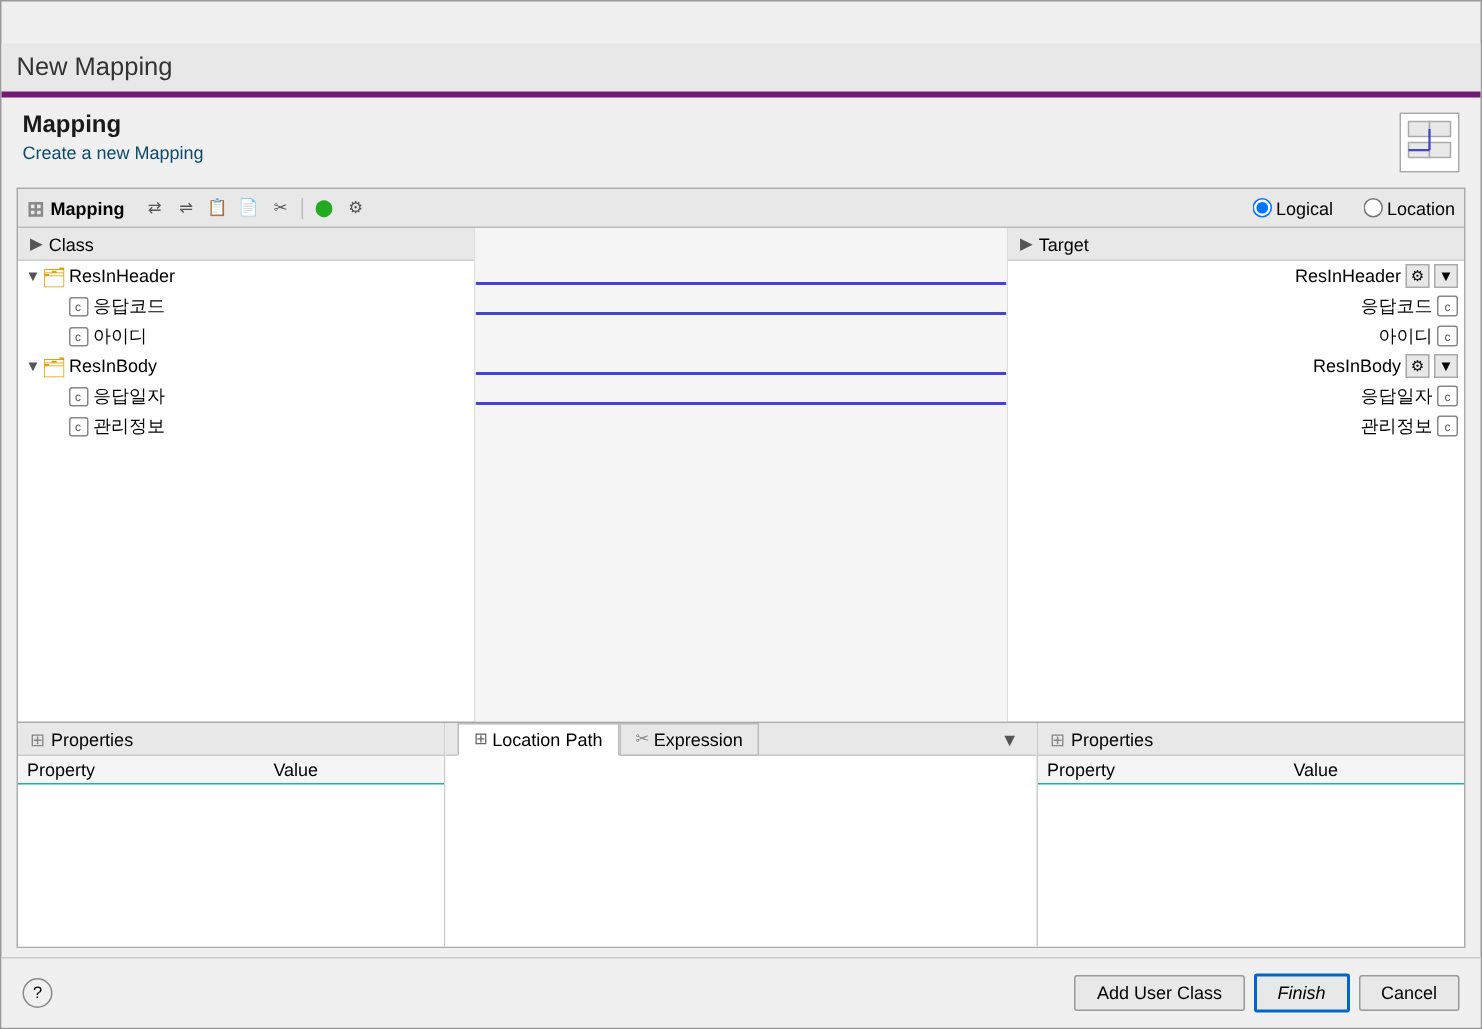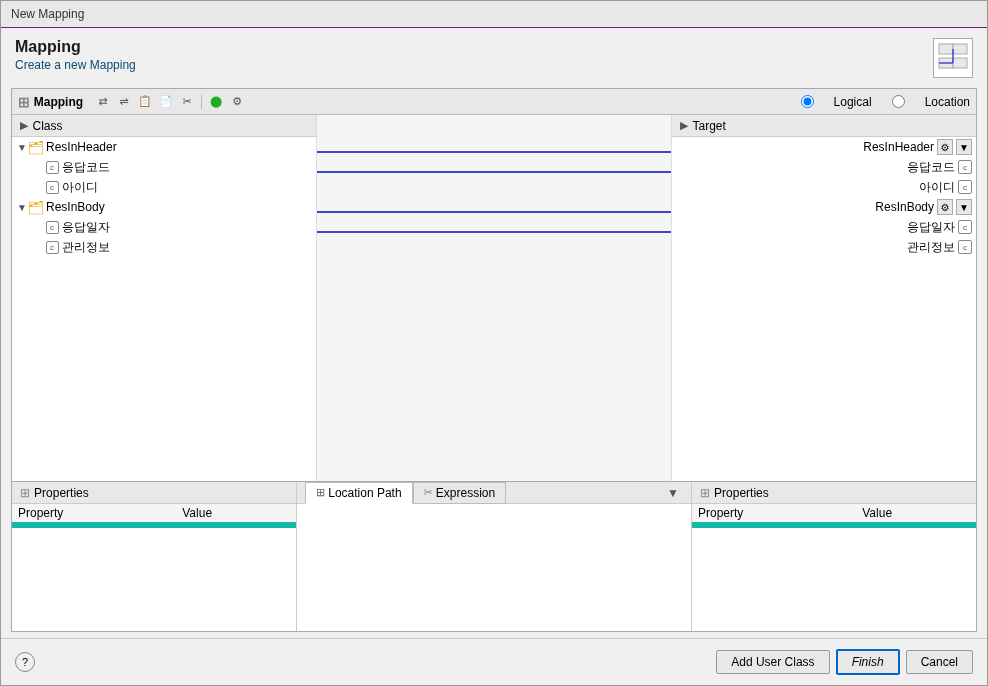--- a/index.html
+++ b/index.html
@@ -15,23 +15,24 @@
       width: 988px;
       height: 686px;
       background: #f0f0f0;
       border: 1px solid #999;
       display: flex;
       flex-direction: column;
     }
     .title-bar {
       background: #e8e8e8;
       padding: 6px 10px;
-      font-size: 12px;
+      font-size: 17px;
       color: #333;
-      border-bottom: 1px solid #701a75;
+      border-bottom: 4px solid #701a75;
+      margin-top: 28px;
     }
     .header-section {
       padding: 10px 14px 4px 14px;
       display: flex;
       justify-content: space-between;
       align-items: flex-start;
     }
     .header-title {
       font-size: 16px;
       font-weight: bold;
@@ -105,21 +106,21 @@
     }
     .radio-group {
       display: flex;
       align-items: center;
       gap: 8px;
       margin-left: auto;
     }
     .radio-label {
       display: flex;
       align-items: center;
-      gap: 20px;
+      gap: 3px;
       font-size: 12px;
       cursor: pointer;
       padding-left: 12px;
     }
     .mapping-content {
       display: flex;
       flex: 1;
       min-height: 0;
       overflow: hidden;
     }
@@ -232,21 +233,21 @@
       height: 22px;
     }
     .props-table {
       width: 100%;
       border-collapse: collapse;
     }
     .props-table th {
       text-align: left;
       padding: 2px 6px;
       font-weight: normal;
-      border-bottom: 6px solid #14b8a6;
+      border-bottom: 1px solid #14b8a6;
       font-size: 12px;
       background: #f5f5f5;
     }
     .middle-props {
       width: 395px;
       border-right: 1px solid #ccc;
       display: flex;
       flex-direction: column;
       background: #fff;
     }

